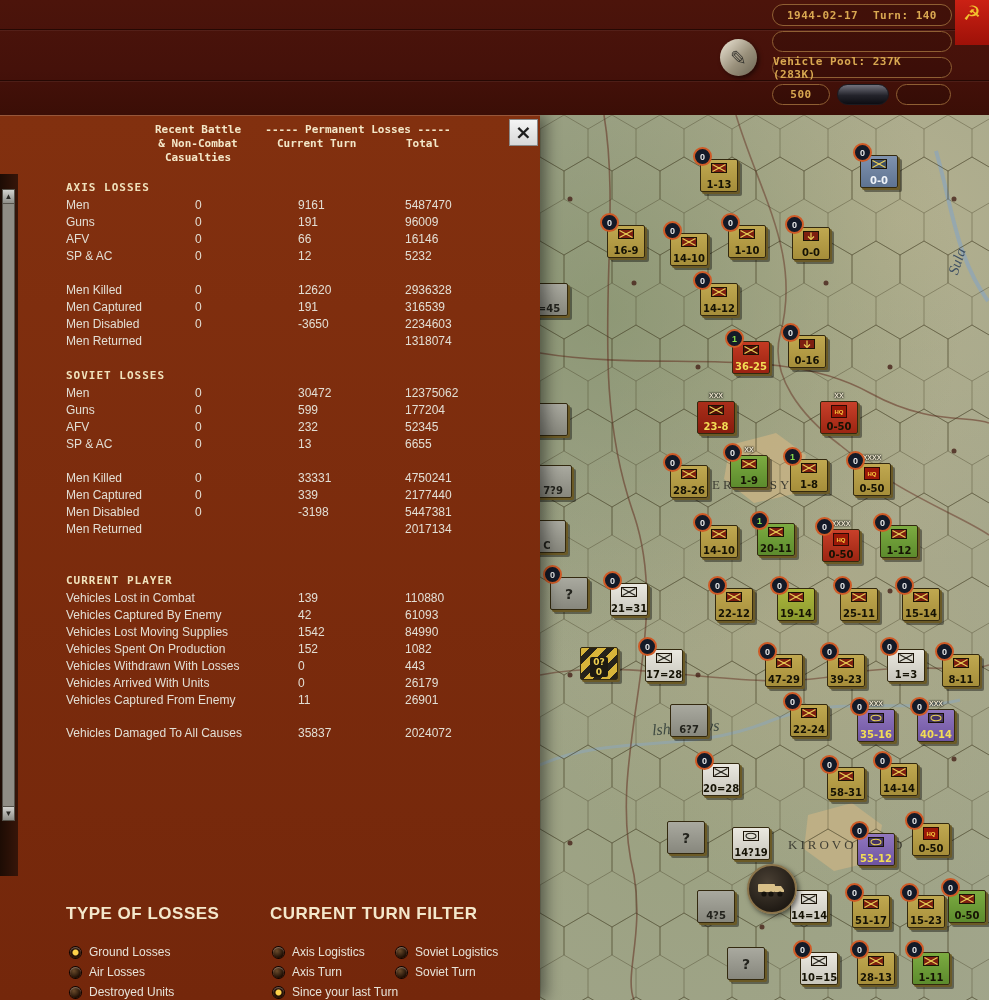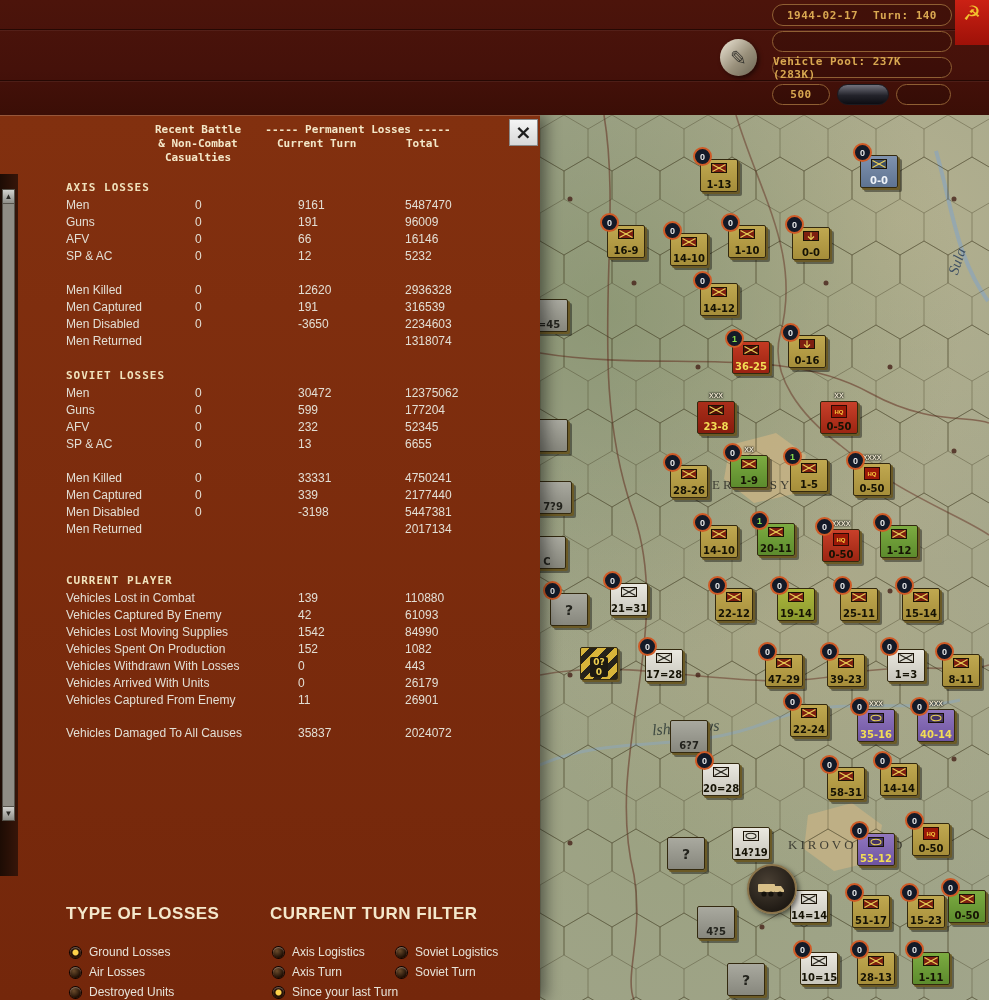--- a/index.html
+++ b/index.html
@@ -45,21 +45,21 @@
   .map-label.river-big{font-family:"Liberation Serif",serif;font-style:italic;font-size:16px;color:#3f4a42;}
   #units{position:absolute;inset:0;z-index:3;}
 
   .unit{position:absolute;width:38px;height:33px;border:1px solid #33290f;border-radius:2px;box-sizing:border-box;
     box-shadow:2px 2px 0 #6b5a26, 4px 4px 0 rgba(0,0,0,.40);cursor:pointer;}
   .u-tan{background:linear-gradient(#c0a850,#a68e3a);}
   .u-green{background:linear-gradient(#7cab41,#5c8b2d);}
   .u-ygreen{background:linear-gradient(#adb63d,#8a9a2e);}
   .u-purple{background:linear-gradient(#9177bf,#6e54a0);}
   .u-white{background:linear-gradient(#eae8e0,#c8c6bc);}
-  .u-gray{background:linear-gradient(#a9a99f,#87877d);margin-top:16px;}
+  .u-gray{background:linear-gradient(#a9a99f,#87877d);}
   .u-red{background:linear-gradient(#c33a22,#9a2211);}
   .u-darkred{background:linear-gradient(#ab2e1a,#871c0d);}
   .u-blue{background:linear-gradient(#7f92ae,#5e7391);}
   .u-hqred{background:linear-gradient(#c8402a,#9c2512);}
   .u-hqtan{background:linear-gradient(#c0a850,#a68e3a);}
   .u-stripes{background:repeating-linear-gradient(135deg,#d8b43a 0 6px,#26221a 6px 12px);}
   .val{position:absolute;bottom:1px;left:0;width:100%;text-align:center;font-family:"DejaVu Sans",sans-serif;
     font-weight:bold;font-size:10px;color:#151204;}
   .u-purple .val,.u-red .val,.u-darkred .val{color:#f2dd55;}
   .u-blue .val{color:#eef2f8;}
@@ -311,21 +311,21 @@
             </svg></span>
           <span class="val">1-9</span>
         </div>
         <div class="unit u-tan" style="left: 250px; top: 344px;">
           <span class="badge b1">1</span>
           <span class="sym"><svg width="16" height="10">
               <rect x="0.5" y="0.5" width="15" height="9" fill="#7e1f10" stroke="#1a1206"></rect>
               <line x1="1.5" y1="1.5" x2="14.5" y2="8.5" stroke="#e9cf56" stroke-width="1.2"></line>
               <line x1="14.5" y1="1.5" x2="1.5" y2="8.5" stroke="#e9cf56" stroke-width="1.2"></line>
             </svg></span>
-          <span class="val">1-5</span>
+          <span class="val">1-8</span>
         </div>
         <div class="unit u-hqtan" style="left: 313px; top: 348px;">
           <span class="echelon">XXXX</span>
           <span class="badge">0</span>
           <span class="hqbox">HQ</span>
           <span class="val">0-50</span>
         </div>
         <div class="unit u-gray" style="left: -6px; top: 350px;">
           <span class="val">7?9</span>
         </div>

